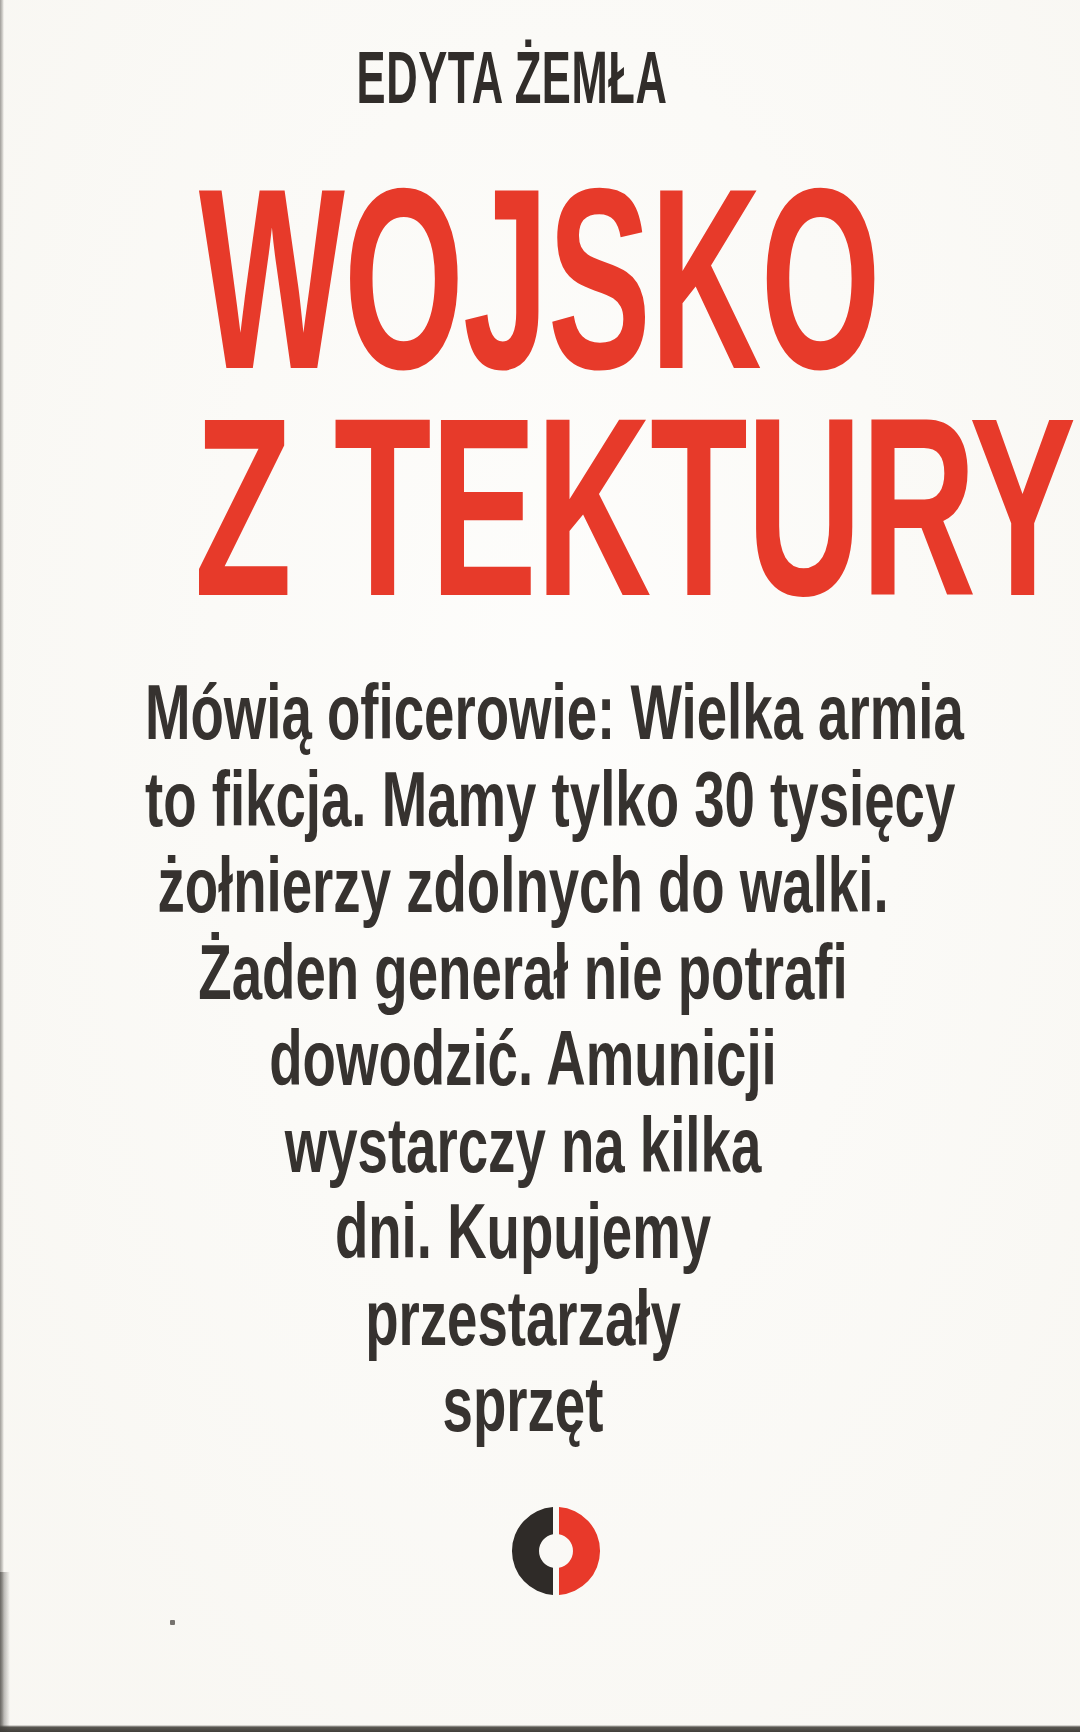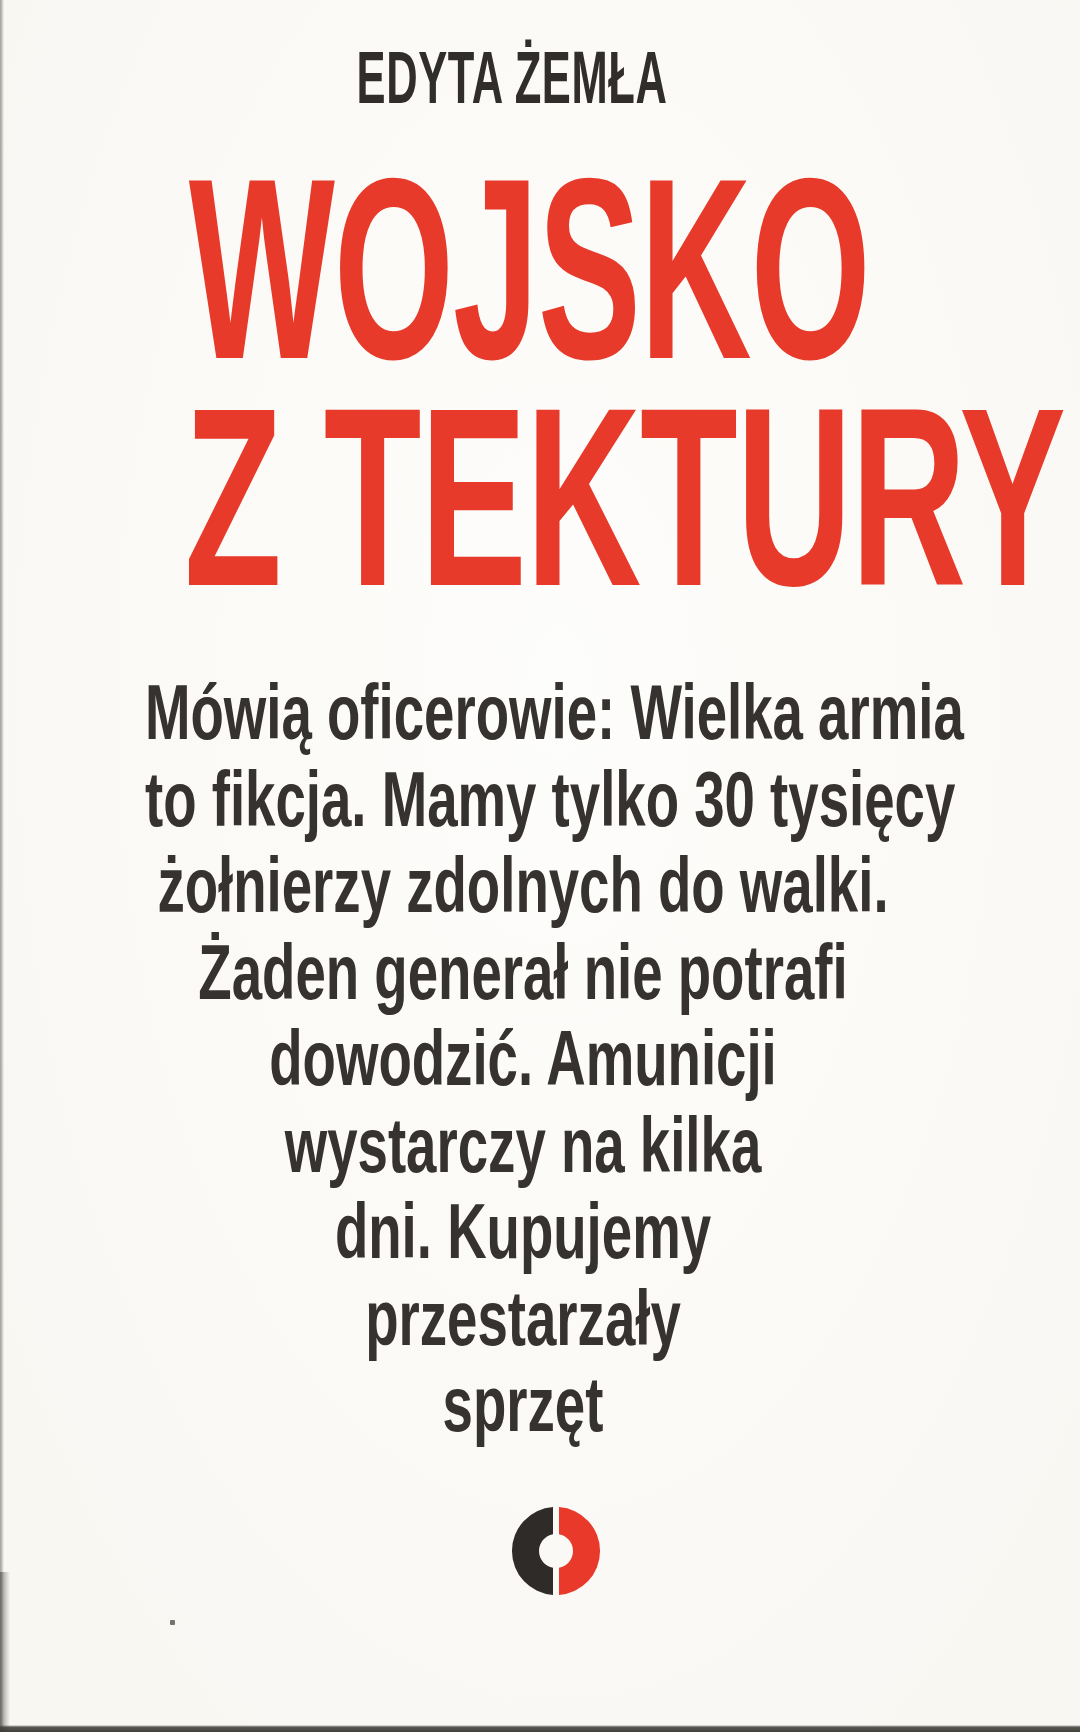--- a/index.html
+++ b/index.html
@@ -40,21 +40,21 @@
     position:absolute;top:40px;left:-28px;width:1080px;margin:0;
     text-align:center;
     font-size:75px;font-weight:bold;line-height:1;
     letter-spacing:1px;
     color:#312d2a;
     transform:scaleX(0.58);
     transform-origin:50% 0;
     white-space:nowrap;
   }
   
-  .title{position:absolute;top:140px;left:0;width:872px;margin:0;
+  .title{position:absolute;top:140px;left:0;width:872px;margin:10px;
     text-align:right;color:#e73a2a;font-weight:bold;}
   .title .t1{
     display:block;font-size:258px;line-height:1;letter-spacing:-2px;
     transform:scaleX(0.60);transform-origin:50% 0;
     margin-left:18px;white-space:nowrap;
   }
   .title .t2{
     display:block;font-size:254px;line-height:1;letter-spacing:-2px;
     transform:scaleX(0.63);transform-origin:50% 0;
     margin-top:-28px;margin-left:28px;white-space:nowrap;

